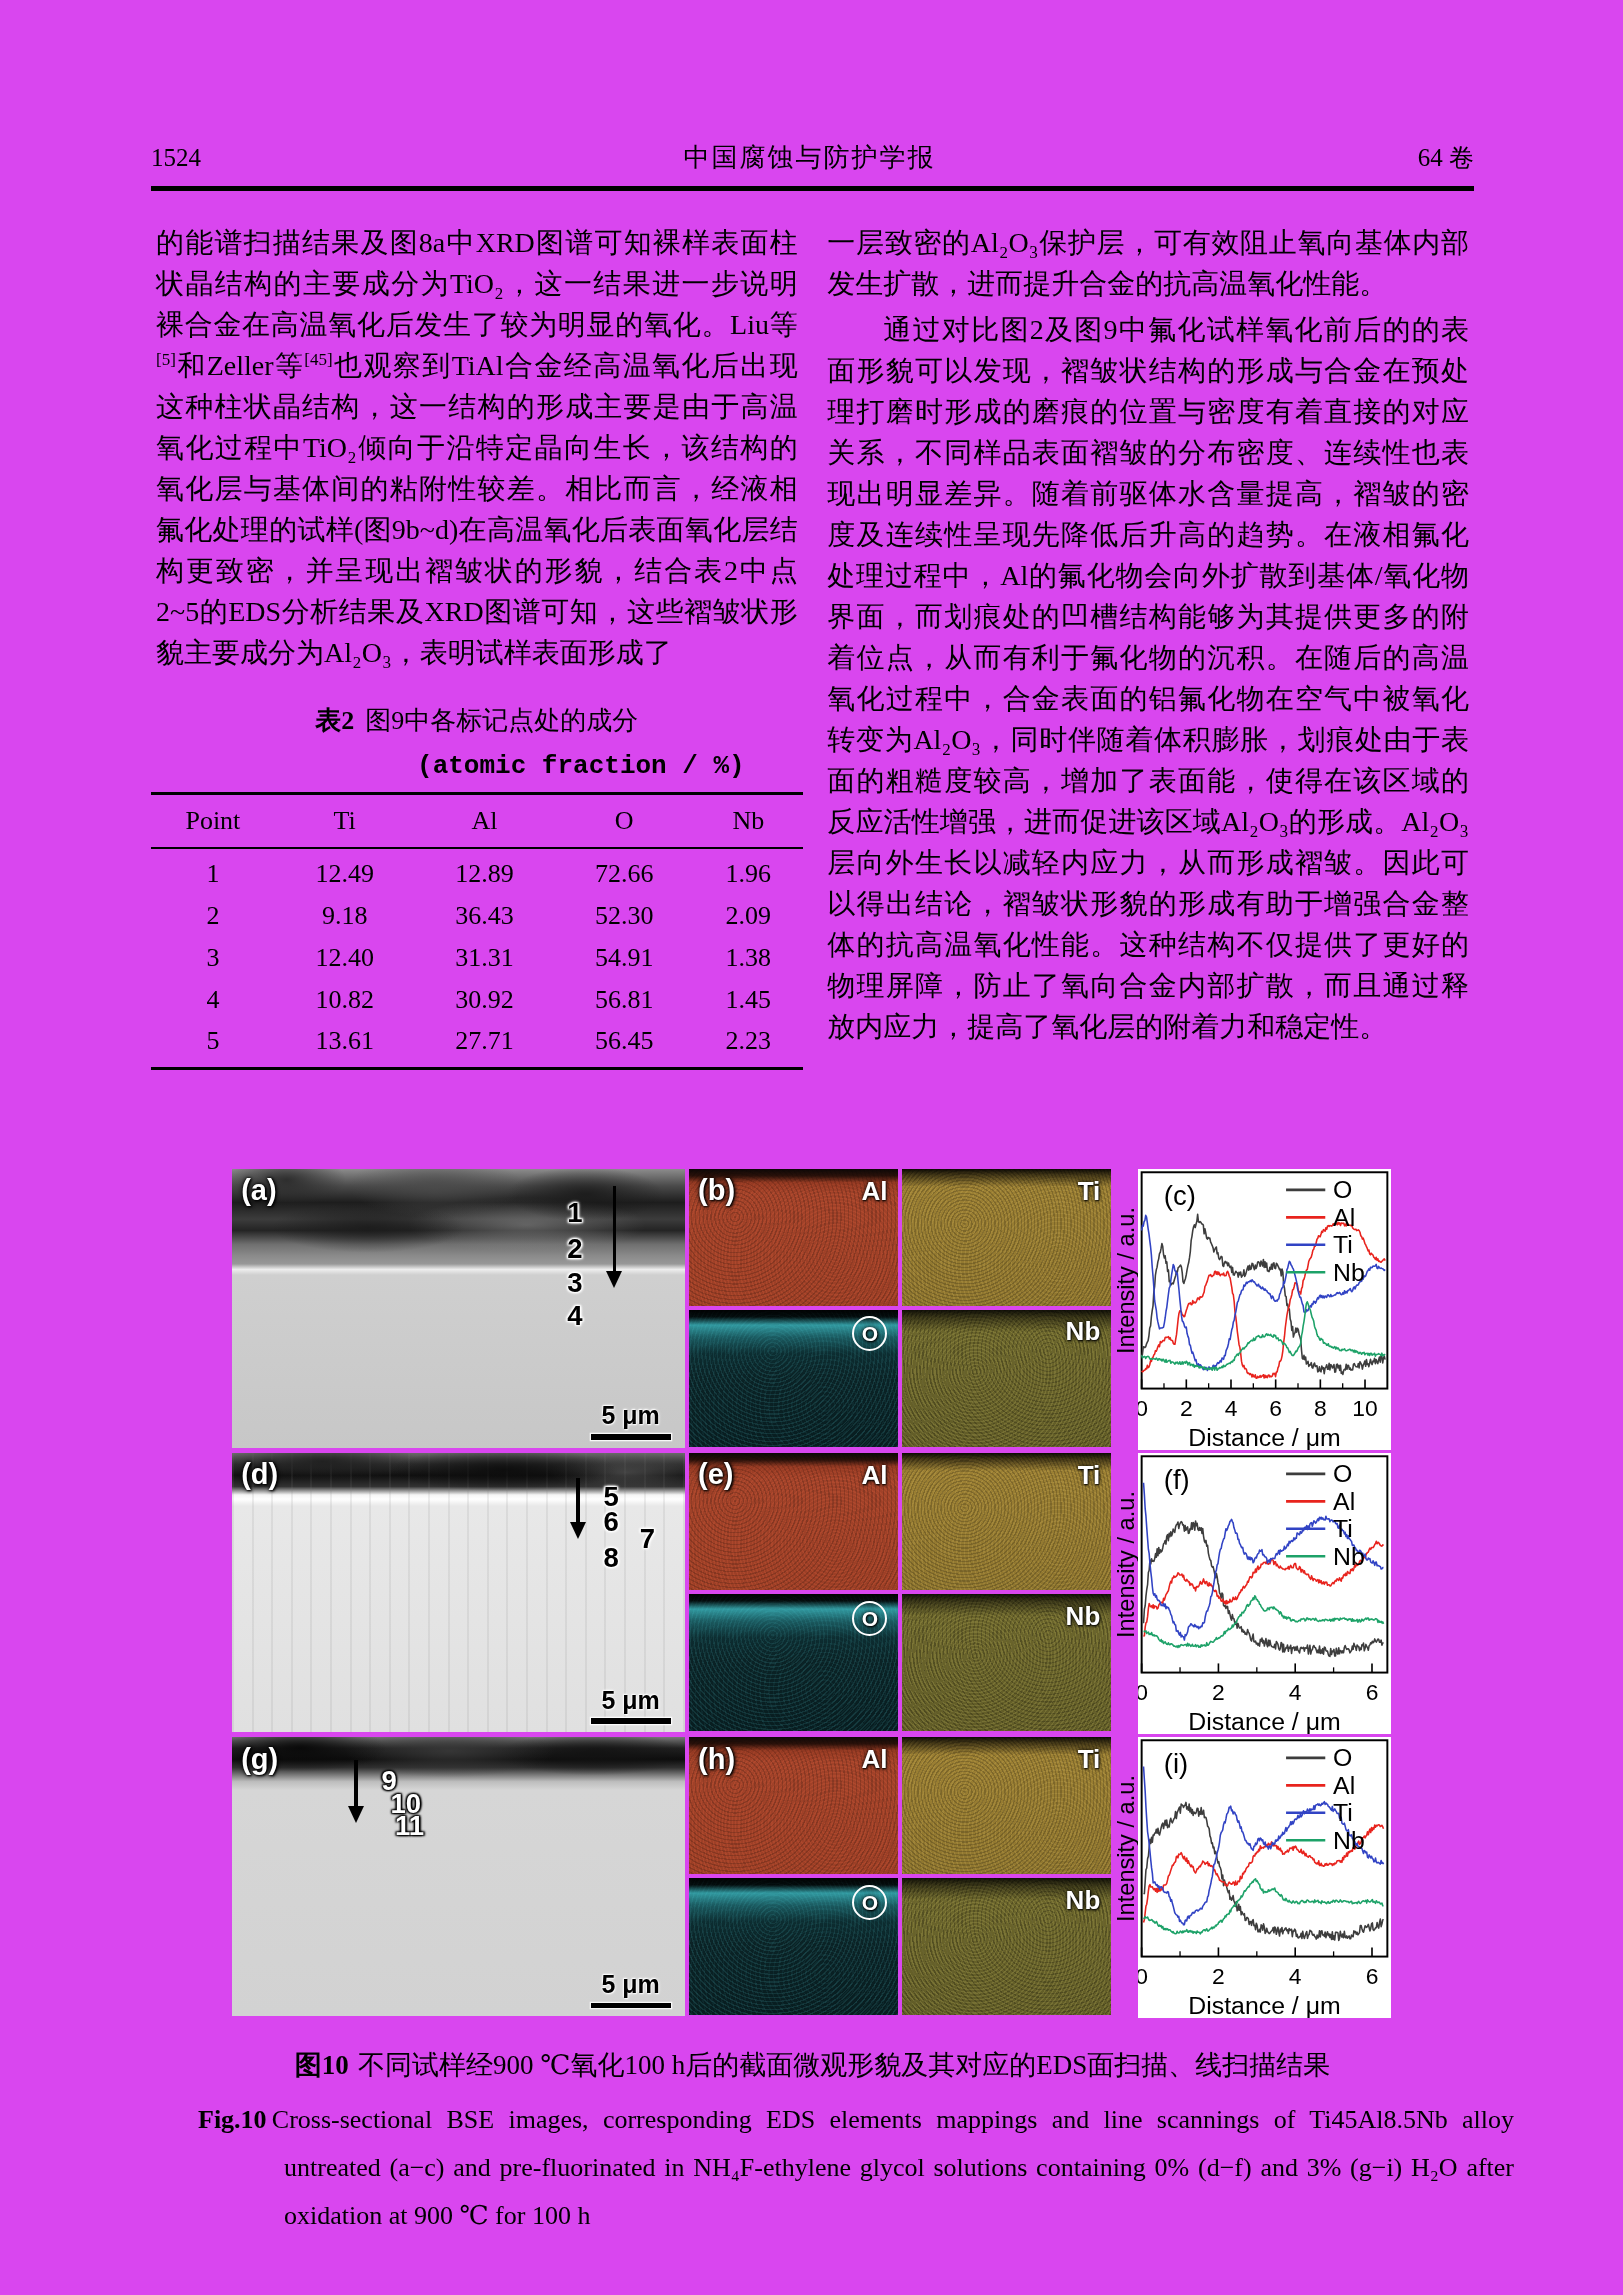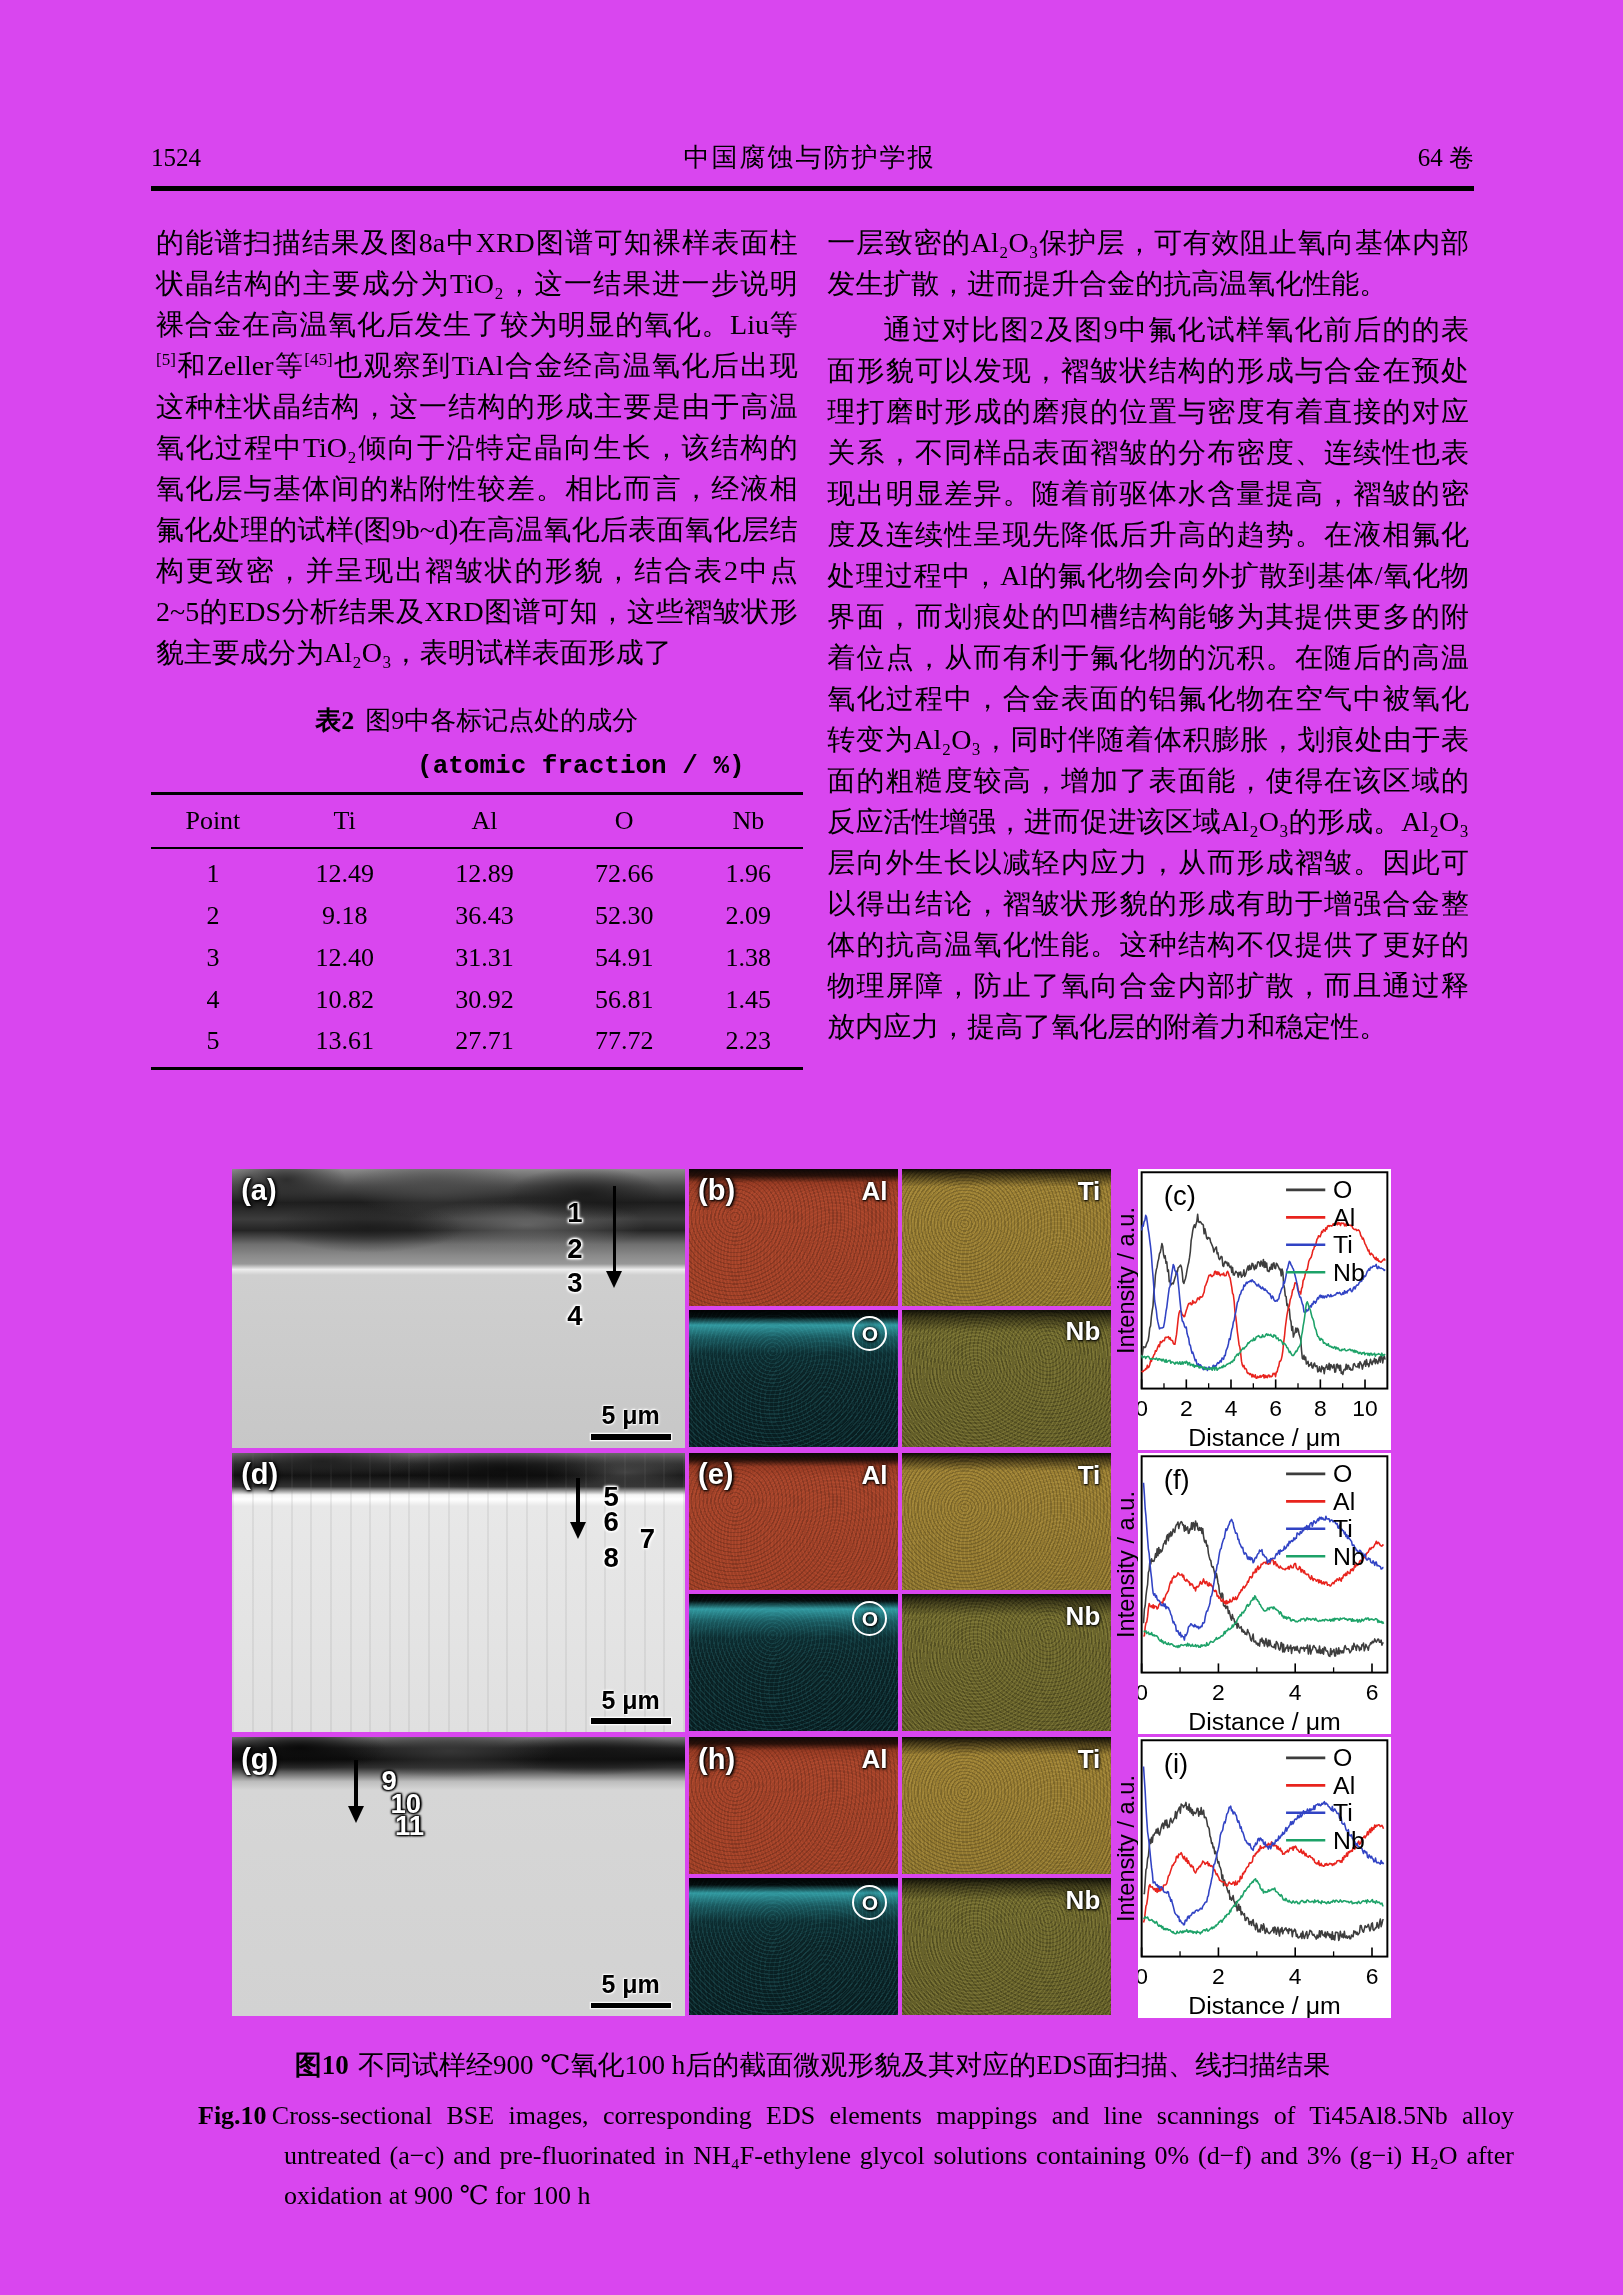--- a/index.html
+++ b/index.html
@@ -95,21 +95,21 @@
     linear-gradient(180deg,#0d282b,#081d20);}
   .m-nb{background:
     linear-gradient(180deg,rgba(0,0,0,.85) 0%,rgba(0,0,0,.45) 6%,rgba(0,0,0,0) 16%),
     repeating-radial-gradient(circle at 35% 45%,rgba(230,220,120,.15) 0 1.3px,rgba(0,0,0,0) 1.3px 3.3px),
     repeating-radial-gradient(circle at 70% 30%,rgba(0,0,0,.2) 0 1.3px,rgba(0,0,0,0) 1.3px 3.9px),
     linear-gradient(180deg,#6d672c,#615c27);}
   
   .cap{position:absolute;top:2047px;left:151px;width:1323px;}
   .cap-zh{text-align:center;font-size:27px;margin:0 0 13px 0;}
   .cap-zh b{margin-right:9.2px;}
-  .cap-en{font-size:26px;line-height:40px;margin:0 0 0 47px;width:1230px;
+  .cap-en{font-size:26px;line-height:48px;margin:0 0 0 47px;width:1230px;
           padding-left:86px;text-indent:-86px;text-align:justify;}
   .cap-en b{margin-right:5.2px;}
 </style>
 </head>
 <body>
 
 <div class="page">
 
   <header class="hdr">
     <span class="pg">1524</span>
@@ -161,21 +161,21 @@
                 <td>4</td>
                 <td>10.82</td>
                 <td>30.92</td>
                 <td>56.81</td>
                 <td>1.45</td>
               </tr>
             <tr>
                 <td>5</td>
                 <td>13.61</td>
                 <td>27.71</td>
-                <td>77.72</td>
+                <td>56.45</td>
                 <td>2.23</td>
               </tr>
           </tbody>
         </table>
       </div>
     </div>
 
     <div class="col">
       <p class="para">一层致密的Al₂O₃保护层，可有效阻止氧向基体内部发生扩散，进而提升合金的抗高温氧化性能。</p>
       <p class="para ind">通过对比图2及图9中氟化试样氧化前后的的表面形貌可以发现，褶皱状结构的形成与合金在预处理打磨时形成的磨痕的位置与密度有着直接的对应关系，不同样品表面褶皱的分布密度、连续性也表现出明显差异。随着前驱体水含量提高，褶皱的密度及连续性呈现先降低后升高的趋势。在液相氟化处理过程中，Al的氟化物会向外扩散到基体/氧化物界面，而划痕处的凹槽结构能够为其提供更多的附着位点，从而有利于氟化物的沉积。在随后的高温氧化过程中，合金表面的铝氟化物在空气中被氧化转变为Al₂O₃，同时伴随着体积膨胀，划痕处由于表面的粗糙度较高，增加了表面能，使得在该区域的反应活性增强，进而促进该区域Al₂O₃的形成。Al₂O₃层向外生长以减轻内应力，从而形成褶皱。因此可以得出结论，褶皱状形貌的形成有助于增强合金整体的抗高温氧化性能。这种结构不仅提供了更好的物理屏障，防止了氧向合金内部扩散，而且通过释放内应力，提高了氧化层的附着力和稳定性。</p>

